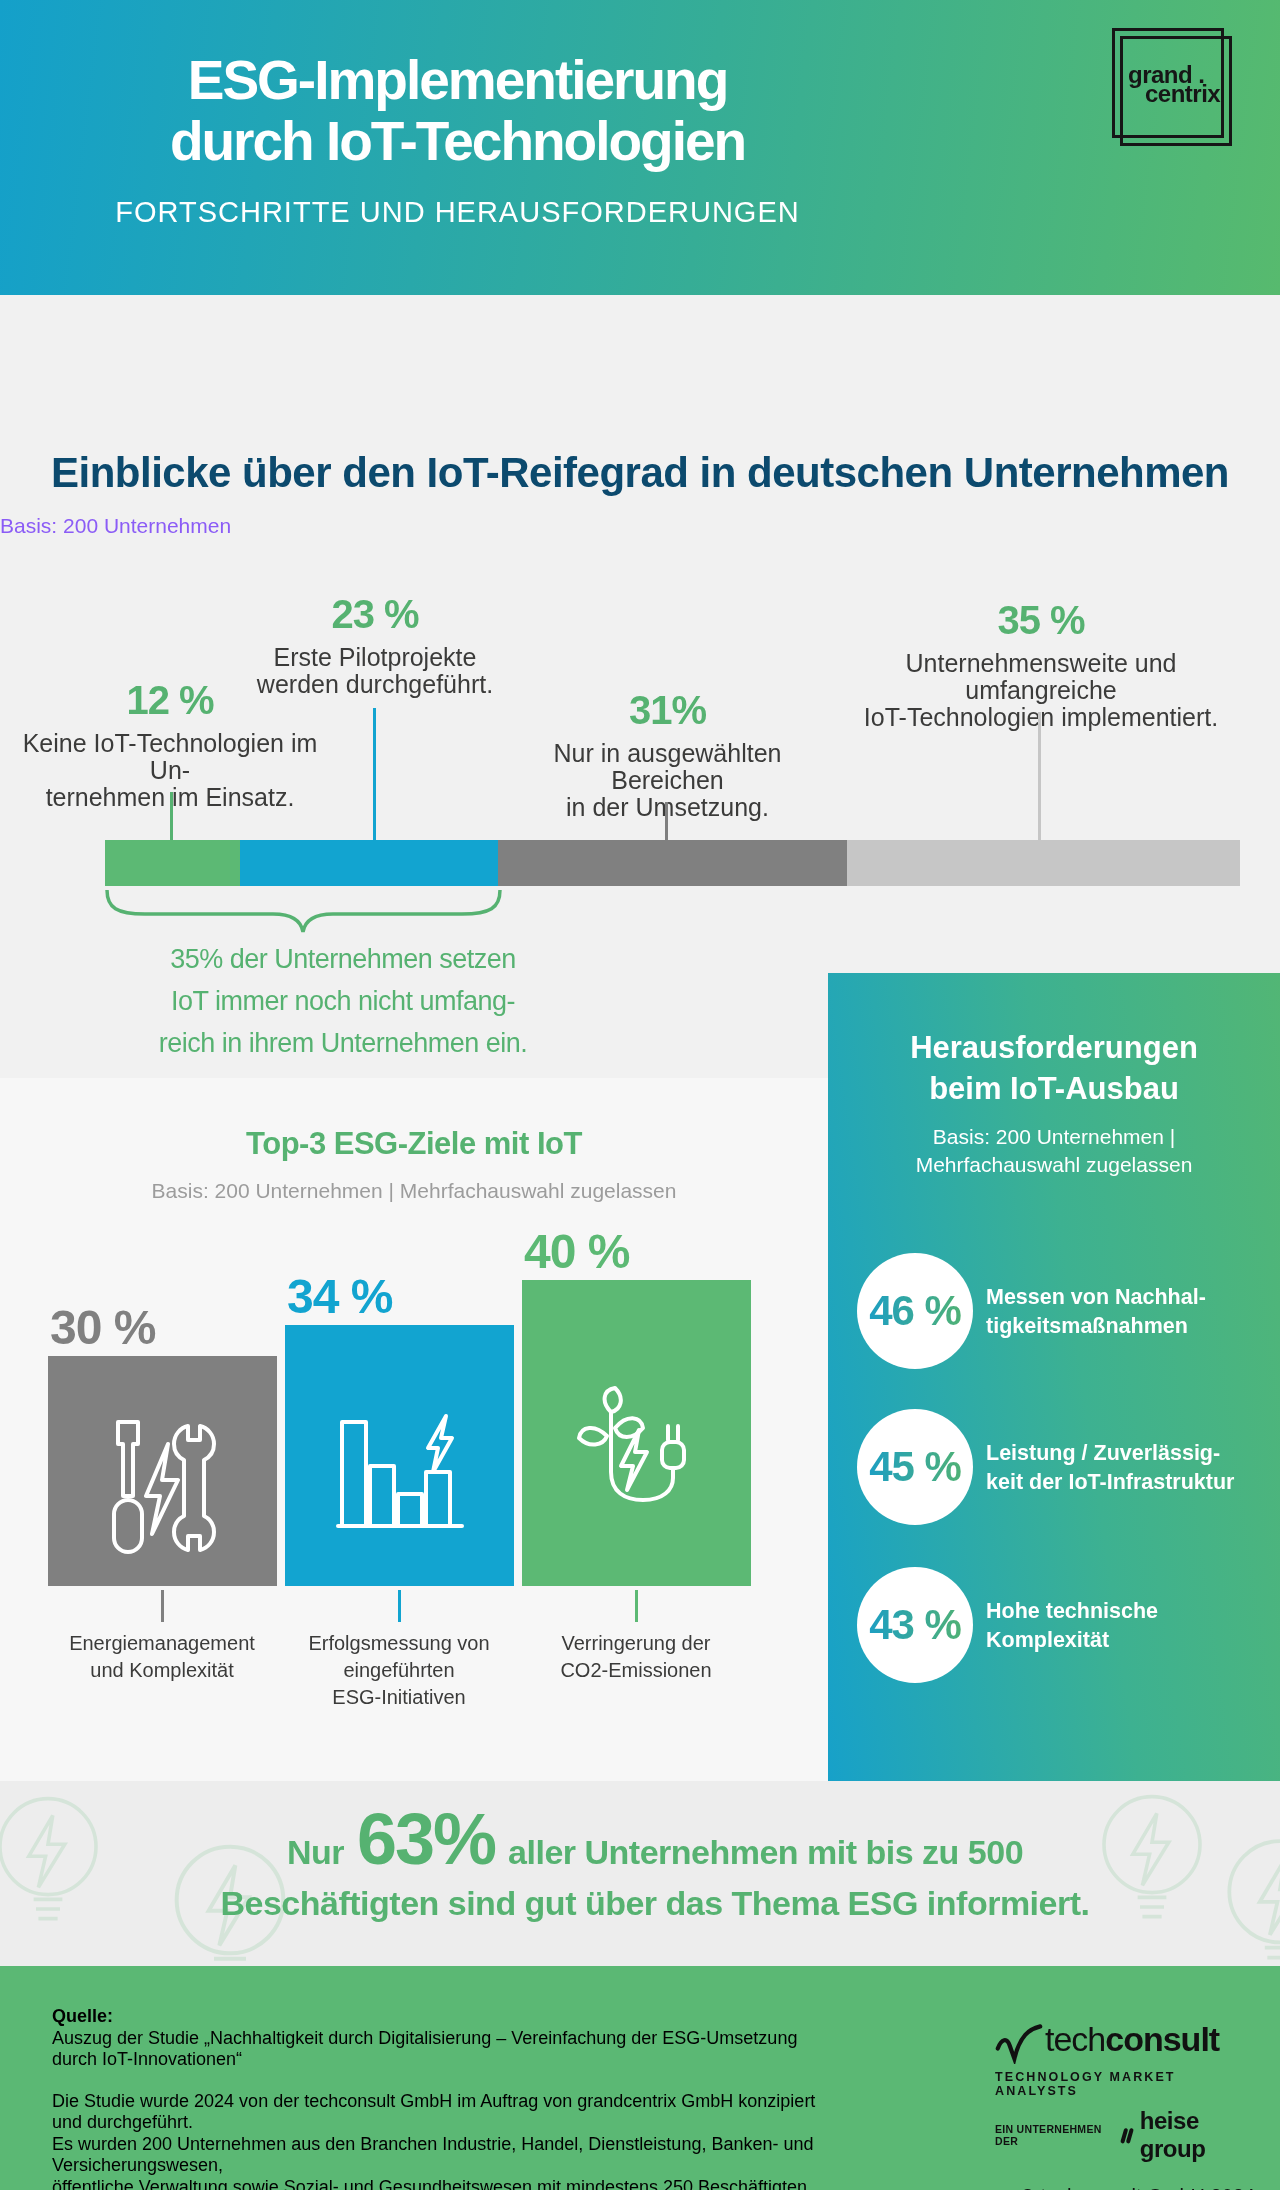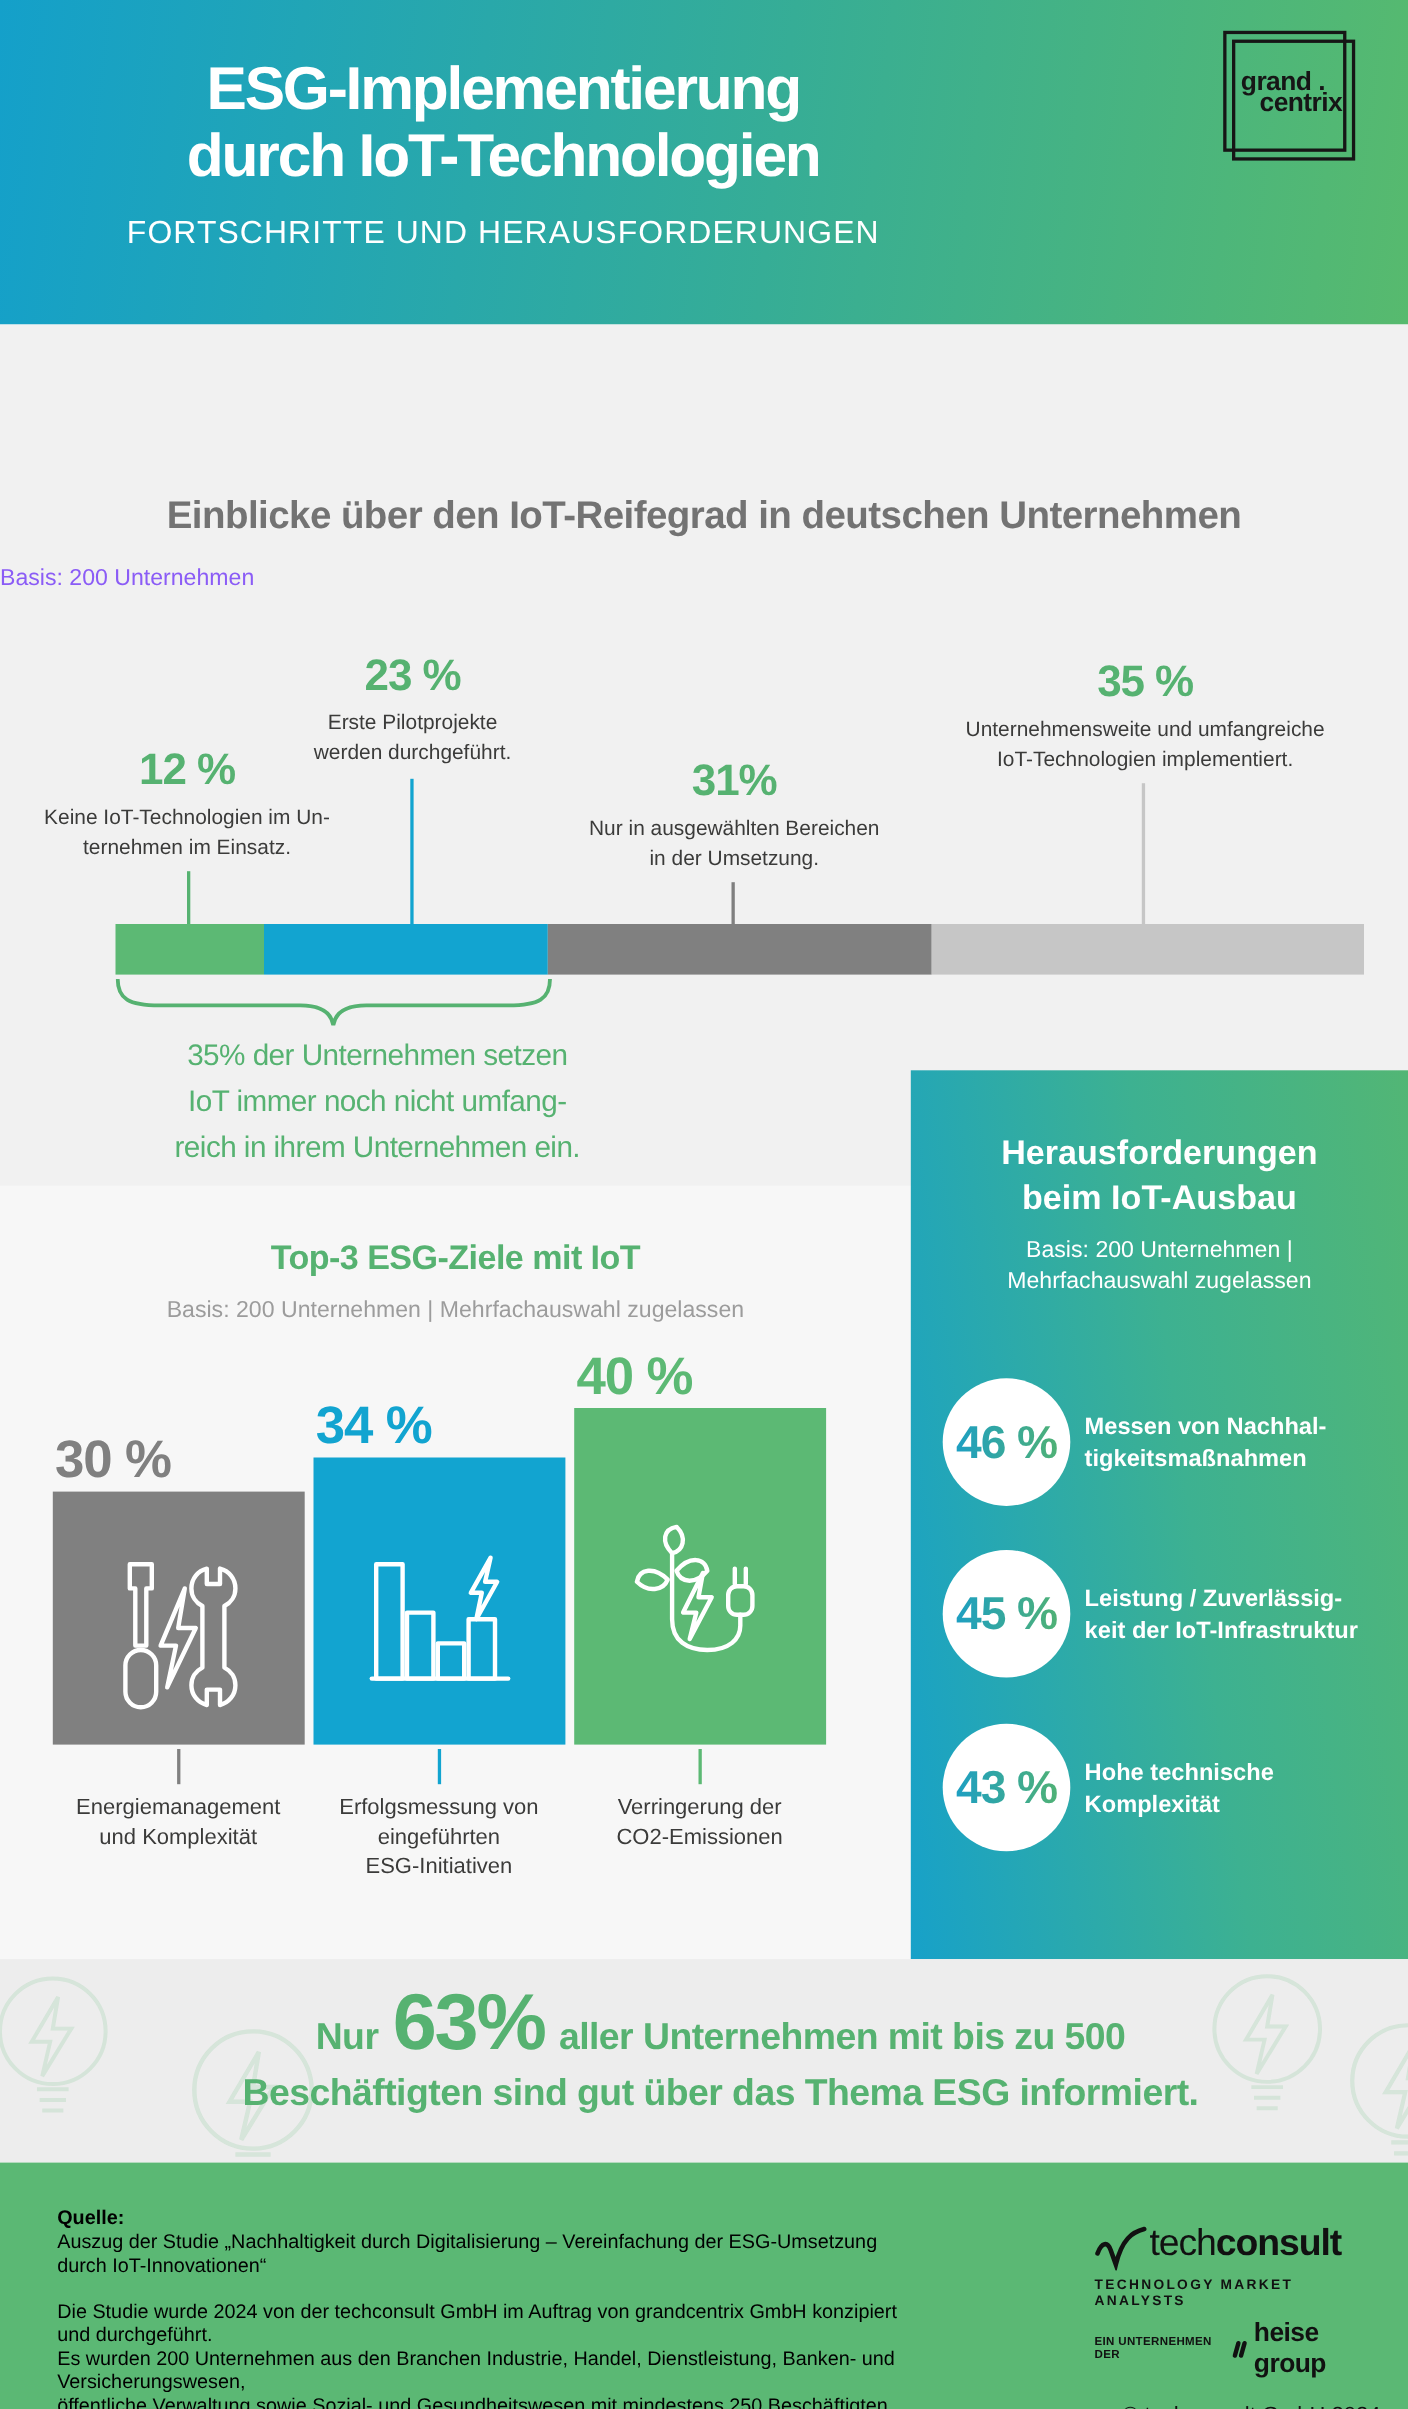--- a/index.html
+++ b/index.html
@@ -21,26 +21,26 @@
              font-size:24px;line-height:19px;letter-spacing:-0.5px;}
   .logo-l2{padding-left:17px;}
 
   
   .bgA{left:0;top:295px;width:1280px;height:783px;background:#f1f1f1;}
   .bgB{left:0;top:1078px;width:1280px;height:703px;background:#f7f7f7;}
   .band{left:0;top:1781px;width:1280px;height:185px;background:#ededed;overflow:hidden;}
   .footer{left:0;top:1966px;width:1280px;height:224px;background:#5bb874;color:#161615;}
 
   
-  .m-head{left:0;top:449px;width:1280px;text-align:center;color:#737373;
-          font-size:35px;font-weight:800;letter-spacing:-0.5px;}
+  .m-head{left:0;top:449px;width:1280px;text-align:center;color:#0c4a6e;
+          font-size:42px;font-weight:800;letter-spacing:-0.5px;}
   .m-basis{left:0;top:514px;width:1116px;color:#8b5cf6;font-size:21px;}
   .m-group{text-align:center;}
   .m-val{font-size:40px;font-weight:800;color:#56b271;margin-bottom:7px;letter-spacing:-1px;}
-  .m-line{font-size:19px;line-height:27px;color:#3b3b3a;}
+  .m-line{font-size:25px;line-height:27px;color:#3b3b3a;}
   .g12{left:0;top:678px;width:340px;}
   .g23{left:215px;top:592px;width:320px;}
   .g31{left:505px;top:688px;width:325px;}
   .g35{left:855px;top:598px;width:372px;}
   .vline{width:3px;}
   .vl-green{left:170px;top:792px;height:48px;background:#56b271;}
   .vl-blue{left:373px;top:708px;height:132px;background:#12a4d0;}
   .vl-gray{left:665px;top:802px;height:38px;background:#7f7f7f;}
   .vl-lgray{left:1038px;top:712px;height:128px;background:#c6c6c6;}
   .m-bar{left:105px;top:840px;width:1135px;height:46px;display:flex;}

